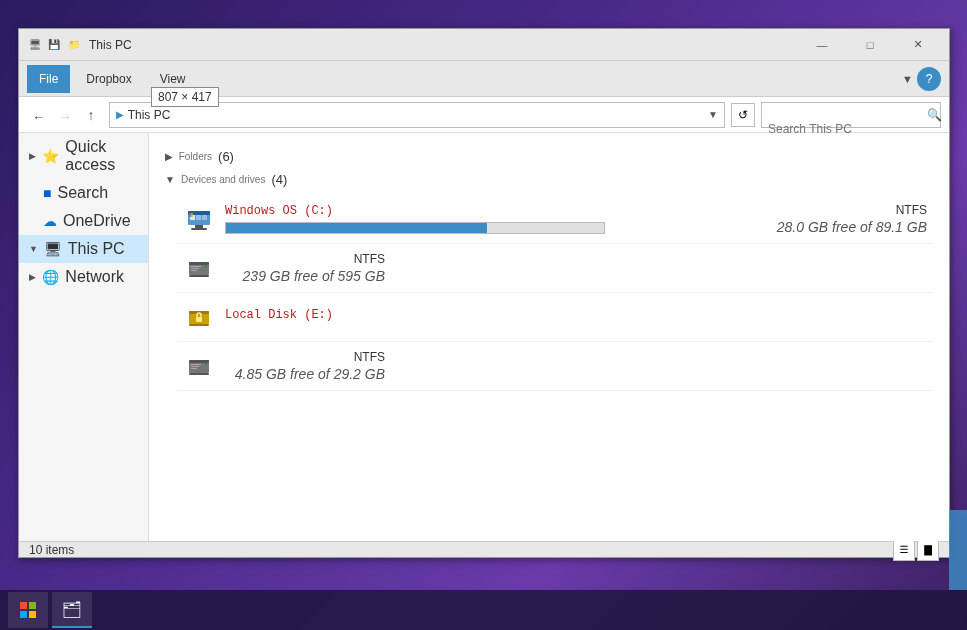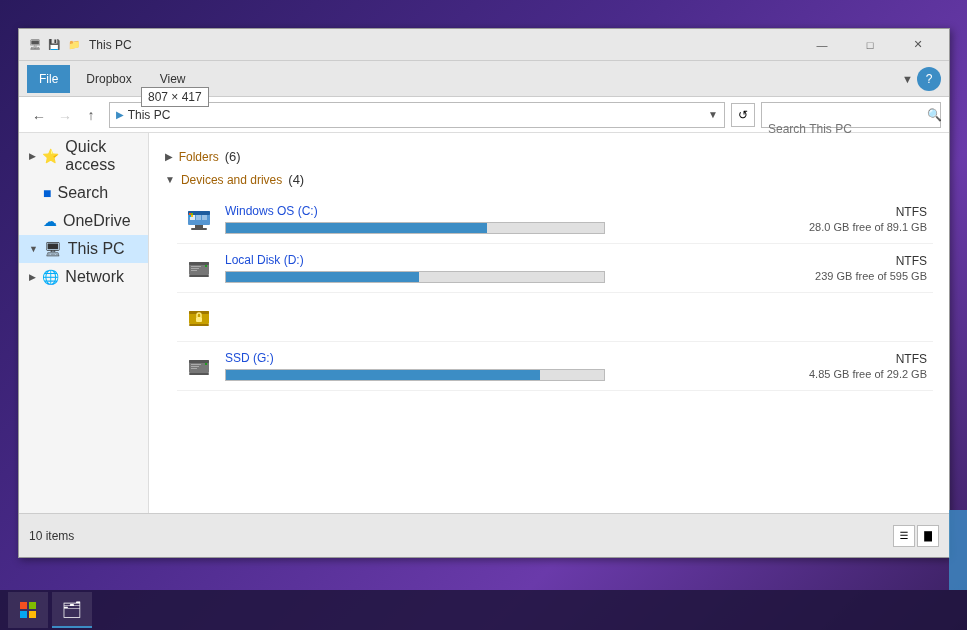--- a/index.html
+++ b/index.html
@@ -71,21 +71,21 @@
       color: #555;
       display: flex;
       align-items: center;
       justify-content: center;
     }
 
     
     .tooltip-overlay {
       position: absolute;
       top: 58px;
-      left: 122px;
+      left: 132px;
       background: #fff;
       border: 1px solid #888;
       padding: 2px 6px;
       font-size: 12px;
       color: #333;
       z-index: 100;
       pointer-events: none;
     }
 
     
@@ -265,22 +265,22 @@
       gap: 6px;
       margin-bottom: 8px;
       margin-top: 6px;
     }
     .section-toggle {
       font-size: 10px;
       color: #555;
       cursor: pointer;
     }
     .section-title {
-      font-size: 12px;
-      color: #a16207;
+      font-size: 10px;
+      color: #737373;
     }
     .section-count {
       font-size: 13px;
       color: #333;
     }
 
     
     .drive-list {
       margin-left: 12px;
     }
@@ -302,22 +302,23 @@
     }
     .drive-icon svg {
       width: 28px;
       height: 28px;
     }
     .drive-info {
       flex: 1;
     }
     .drive-name {
       font-size: 12px;
-      color: #1d4ed8;
+      color: #b91c1c;
       margin-bottom: 4px;
+      font-family: Liberation Mono, monospace;
     }
     .drive-bar-container {
       width: 380px;
       height: 12px;
       background: #e0e0e0;
       border: 1px solid #bbb;
       position: relative;
     }
     .drive-bar-fill {
       height: 100%;
@@ -326,27 +327,28 @@
     .drive-meta {
       min-width: 160px;
       text-align: right;
     }
     .drive-fs {
       font-size: 12px;
       color: #333;
       margin-bottom: 2px;
     }
     .drive-space {
-      font-size: 11px;
-      color: #555;
+      font-size: 14px;
+      color: #555;
+      font-style: italic;
     }
 
     
     .status-bar {
-      height: 44px;
+      height: 16px;
       background: #e8e8e8;
       border-top: 1px solid #ccc;
       display: flex;
       align-items: center;
       padding: 0 10px;
       flex-shrink: 0;
       gap: 8px;
     }
     .status-text {
       font-size: 12px;
@@ -535,64 +537,55 @@
             <svg viewBox="0 0 28 28" xmlns="http://www.w3.org/2000/svg">
               <rect x="4" y="8" width="20" height="13" rx="1" fill="#777"></rect>
               <rect x="4" y="8" width="20" height="3" rx="1" fill="#555"></rect>
               <rect x="20" y="11" width="2" height="2" rx="1" fill="#0a0"></rect>
               <rect x="4" y="21" width="20" height="2" rx="1" fill="#555"></rect>
               <rect x="6" y="12" width="10" height="1" fill="#aaa"></rect>
               <rect x="6" y="14" width="8" height="1" fill="#aaa"></rect>
               <rect x="6" y="16" width="6" height="1" fill="#aaa"></rect>
             </svg>
           </div>
-          <div class="drive-info">
-            <div class="drive-name">Local Disk (D:)</div>
-            <div class="drive-bar-container">
-              <div class="drive-bar-fill" style="width: 51%;"></div>
-            </div>
-          </div>
           <div class="drive-meta">
             <div class="drive-fs">NTFS</div>
             <div class="drive-space">239 GB free of 595 GB</div>
           </div>
         </div>
 
         <div class="drive-item">
           <div class="drive-icon">
             <svg viewBox="0 0 28 28" xmlns="http://www.w3.org/2000/svg">
               <rect x="4" y="8" width="20" height="13" rx="1" fill="#c8a000"></rect>
               <rect x="4" y="8" width="20" height="3" rx="1" fill="#a07800"></rect>
 
               <rect x="11" y="14" width="6" height="5" rx="1" fill="#ffec80"></rect>
               <path d="M12 14 v-2 a2 2 0 0 1 4 0 v2" stroke="#ffec80" stroke-width="1.5" fill="none"></path>
               <rect x="4" y="21" width="20" height="2" rx="1" fill="#a07800"></rect>
             </svg>
+          </div>
+          <div class="drive-info">
+            <div class="drive-name">Local Disk (E:)</div>
           </div>
           <div class="drive-meta">
           </div>
         </div>
 
         <div class="drive-item">
           <div class="drive-icon">
             <svg viewBox="0 0 28 28" xmlns="http://www.w3.org/2000/svg">
               <rect x="4" y="8" width="20" height="13" rx="1" fill="#777"></rect>
               <rect x="4" y="8" width="20" height="3" rx="1" fill="#555"></rect>
               <rect x="20" y="11" width="2" height="2" rx="1" fill="#0a0"></rect>
               <rect x="4" y="21" width="20" height="2" rx="1" fill="#555"></rect>
               <rect x="6" y="12" width="10" height="1" fill="#aaa"></rect>
               <rect x="6" y="14" width="8" height="1" fill="#aaa"></rect>
               <rect x="6" y="16" width="6" height="1" fill="#aaa"></rect>
             </svg>
-          </div>
-          <div class="drive-info">
-            <div class="drive-name">SSD (G:)</div>
-            <div class="drive-bar-container">
-              <div class="drive-bar-fill" style="width: 83%;"></div>
-            </div>
           </div>
           <div class="drive-meta">
             <div class="drive-fs">NTFS</div>
             <div class="drive-space">4.85 GB free of 29.2 GB</div>
           </div>
         </div>
 
       </div>
 
     </div>

